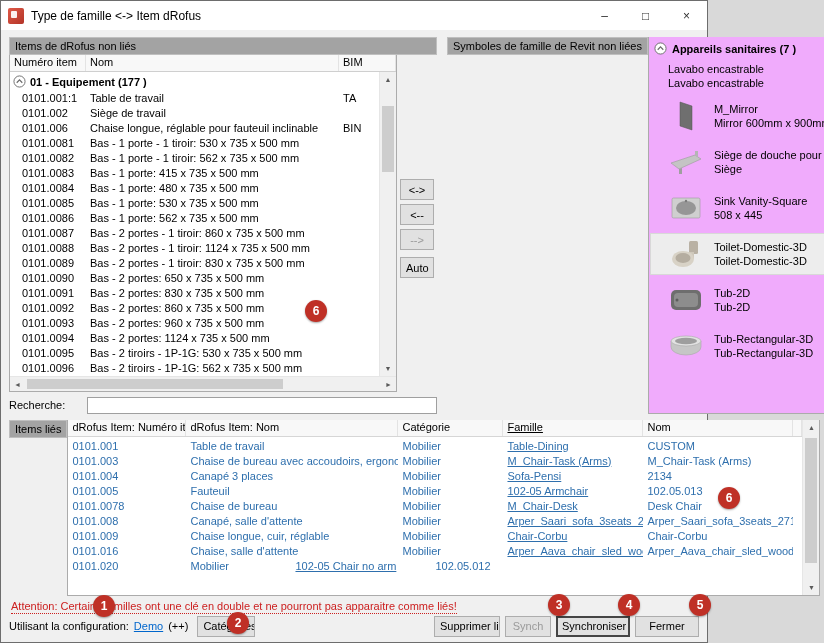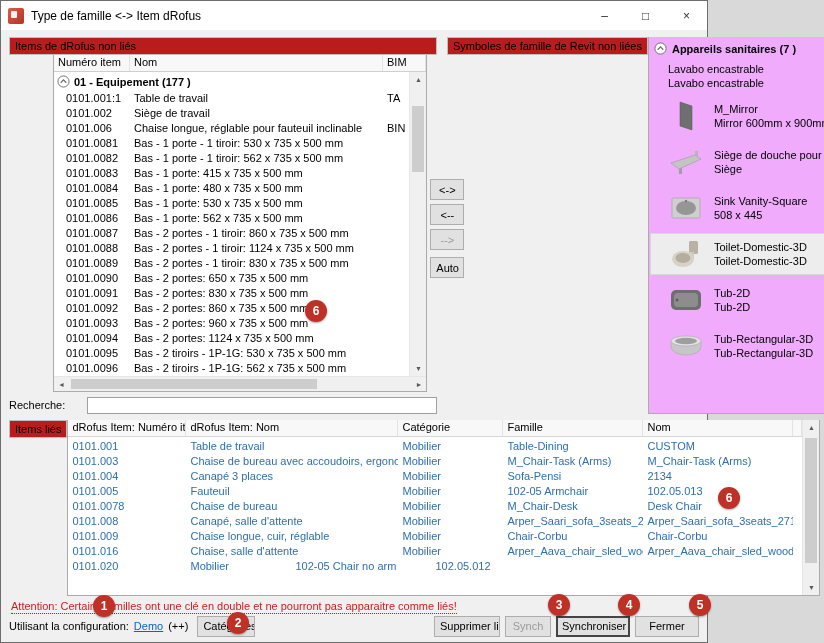--- a/index.html
+++ b/index.html
@@ -13,29 +13,29 @@
   .titlebar { height:29px; background:#ffffff; display:flex; align-items:center; padding-left:7px; flex:0 0 auto; }
   .app-icon { width:16px; height:16px; border-radius:2px; margin-right:7px; background:linear-gradient(135deg,#e05a48,#b23327); position:relative; flex:0 0 auto; }
   .app-icon::after { content:""; position:absolute; left:3px; top:3px; width:6px; height:7px; background:#fff; opacity:.92; border-radius:1px; }
   .title { font-size:12px; color:#000; white-space:nowrap; }
   .win-controls { margin-left:auto; display:flex; height:100%; }
   .win-btn { width:41px; height:100%; display:flex; align-items:center; justify-content:center; font-size:12px; color:#333; }
 
   .content { flex:1; padding:7px 8px 0; display:flex; flex-direction:column; min-height:0; }
 
   
-  .panel-caption { height:18px; background:#b91c1c; border:1px solid #bfbfbf; padding:2px 5px 0; font-size:11px; color:#000; white-space:nowrap; overflow:hidden; flex:0 0 auto; }
+  .panel-caption { height:18px; background:#a3a3a3; border:1px solid #bfbfbf; padding:2px 5px 0; font-size:11px; color:#000; white-space:nowrap; overflow:hidden; flex:0 0 auto; }
   .search-row { height:22px; display:flex; align-items:center; gap:22px; padding-top:4px; flex:0 0 auto; }
   .search-label { font-size:11px; }
   .search-input { flex:1; height:17px; border:1px solid #9f9f9f; background:#fff; font:inherit; font-size:11px; padding:0 3px; }
 
   
   .top { display:flex; height:377px; flex:0 0 auto; }
   .left-panel { width:428px; display:flex; flex-direction:column; }
-  .lp-body { flex:1; display:flex; min-height:0;margin-left:44px; }
+  .lp-body { flex:1; display:flex; min-height:0; }
   .grid { width:388px; display:flex; flex-direction:column; border:1px solid #ababab; border-top:none; background:#fff; min-height:0; }
   .ghead { display:flex; height:17px; background:#f8f8f8; border-bottom:1px solid #cfcfcf; font-size:11px; flex:0 0 auto; }
   .ghead .gc { border-right:1px solid #e3e3e3; padding-top:1px; }
   .gc { padding:0 4px; white-space:nowrap; overflow:hidden; }
   .c-num { width:76px; flex:0 0 auto; }
   .c-nom { width:253px; flex:0 0 auto; }
   .c-bim { flex:1; min-width:0; }
   .gbody { flex:1; display:flex; min-height:0; }
   .grows { flex:1; overflow:hidden; padding-top:1px; min-width:0; }
   .grow { display:flex; align-items:center; height:15px; font-size:11px; flex:0 0 auto; }
@@ -63,21 +63,21 @@
   .linked-panel { margin-top:6px; height:176px; display:flex; flex-direction:row; flex:0 0 auto; }
   .ltable { flex:1; display:flex; border:1px solid #ababab; border-top:none; background:#fff; min-height:0; }
   .lt-main { flex:1; display:flex; flex-direction:column; min-width:0; }
   .lt-head { display:flex; height:17px; background:#f8f8f8; border-bottom:1px solid #d6d6d6; font-size:11px; flex:0 0 auto; }
   .lt-head .gc { border-right:1px solid #e3e3e3; padding-top:1px; }
   .lt-rows { flex:1; overflow:hidden; padding-top:1px; }
   .ltrow { display:flex; align-items:center; height:15px; font-size:11px; color:var(--linked-text-color); flex:0 0 auto; }
   .lc0 { width:118px; flex:0 0 auto; }
   .lc1 { width:212px; flex:0 0 auto; }
   .lc2 { width:105px; flex:0 0 auto; }
-  .lc3 { width:140px; flex:0 0 auto; }
+  .lc3 { width:140px; flex:0 0 auto;text-decoration:underline; }
   .lc4 { width:150px; flex:0 0 auto; }
   .lc5 { flex:1; min-width:0; }
 
   .warning-row { height:18px; padding:3px 2px 0; flex:0 0 auto; }
   .warning-text { color:var(--warning-color); font-size:11px; border-bottom:1px dotted var(--warning-color); padding-bottom:1px; white-space:nowrap; }
 
   
   .footer { display:flex; align-items:center; gap:5px; padding:2px 0 8px; height:30px; font-size:11px; flex:0 0 auto; }
   .link { color:var(--link-color); text-decoration:underline; cursor:pointer; }
   .spacer { flex:1; }

